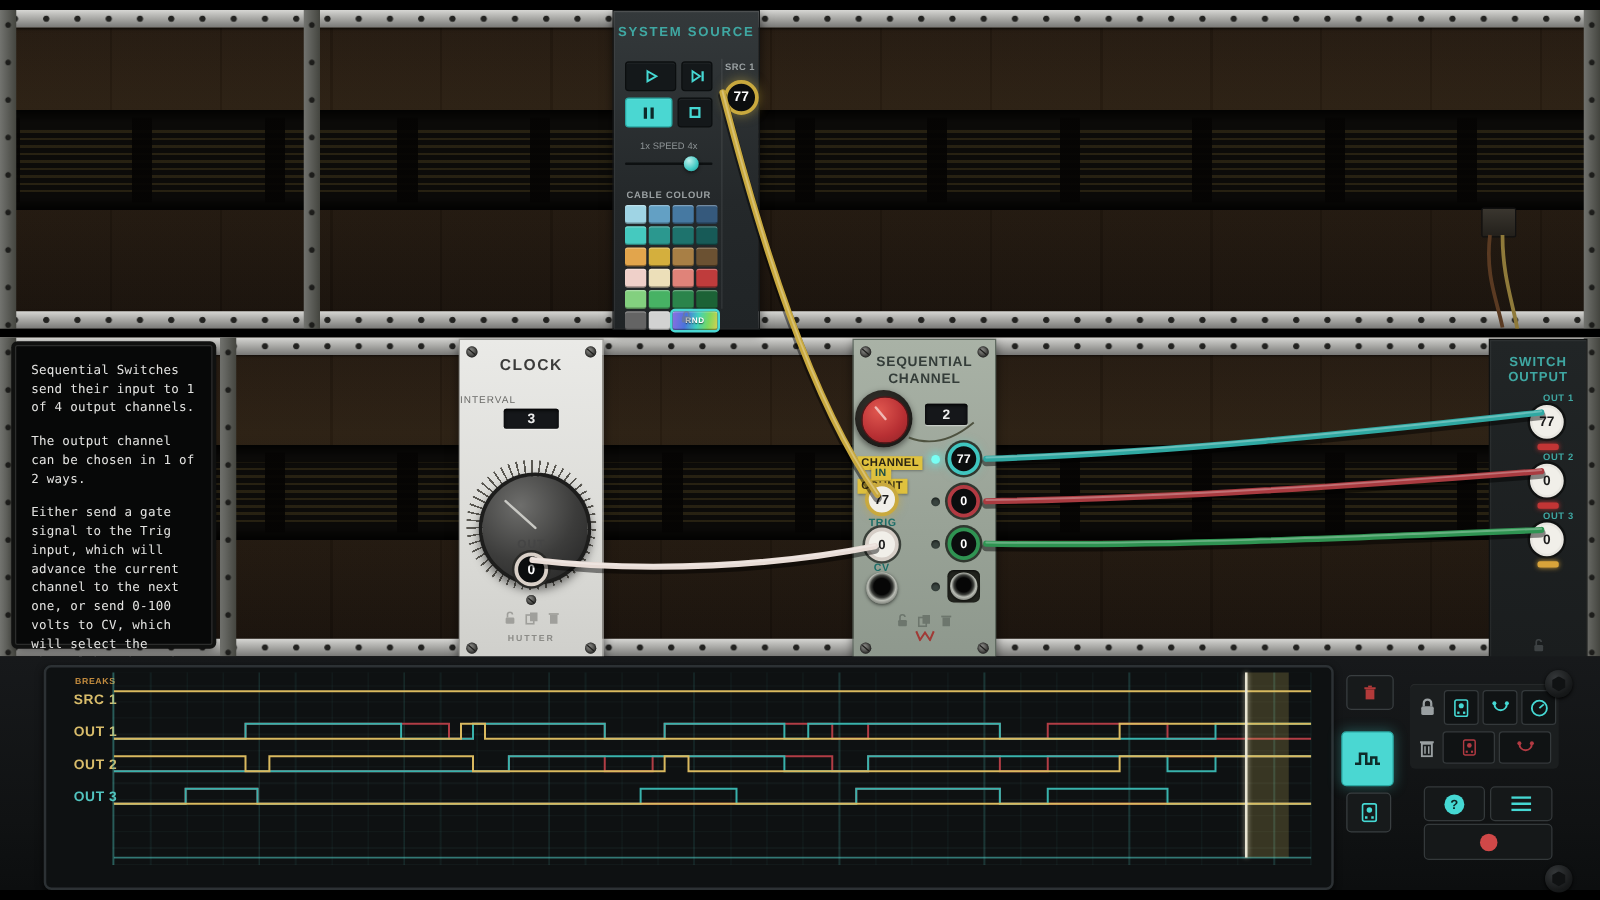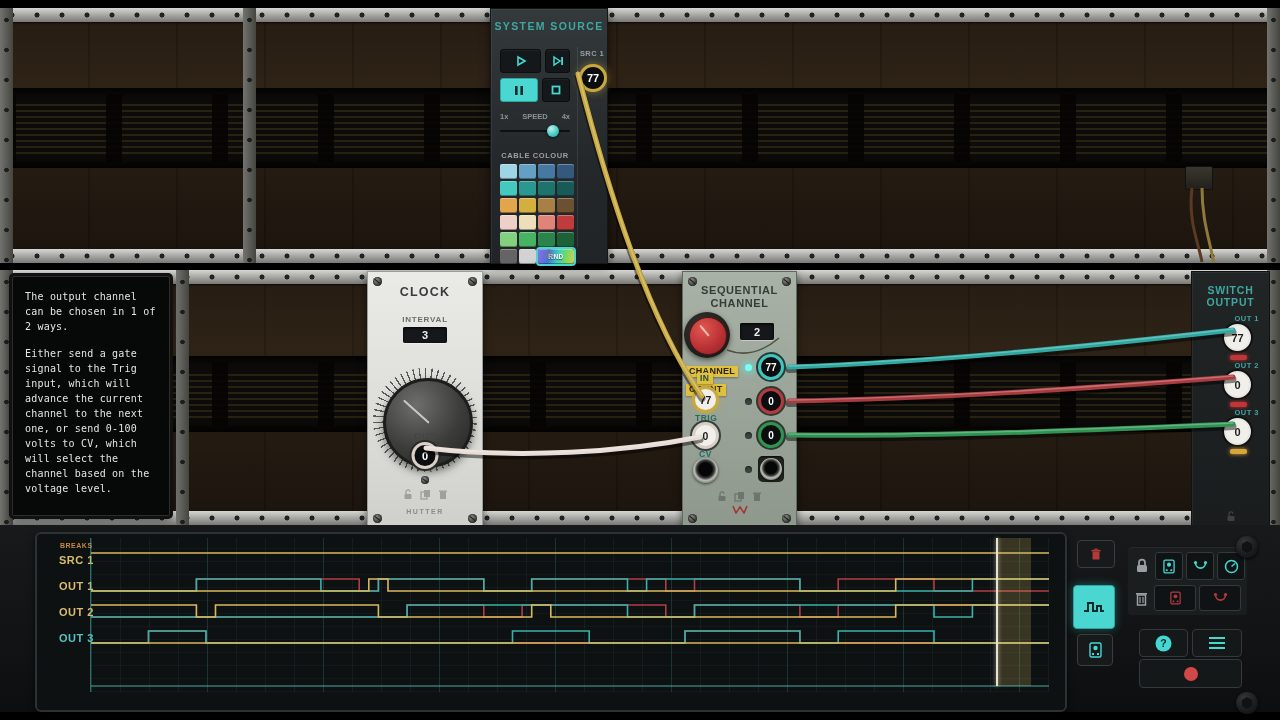--- a/index.html
+++ b/index.html
@@ -42,21 +42,21 @@
   
   #syssource{position:absolute;left:490px;top:8px;width:116px;height:254px;
     background:linear-gradient(180deg,#34393b,#24282a 60%,#202426);
     border:1px solid #141718;box-shadow:inset 1px 1px 0 rgba(255,255,255,.06),0 3px 8px rgba(0,0,0,.6);}
   #syssource .title{color:#3fa7a2;font-size:10.5px;font-weight:bold;letter-spacing:1.4px;text-align:center;margin-top:11px;}
   .ss-left{position:absolute;left:9px;top:40px;width:70px;}
   .btnrow{display:flex;gap:4px;margin-bottom:5px;}
   .ss-btn{height:22px;background:#14181a;border:1px solid #0b0e0f;border-radius:3px;
     display:flex;align-items:center;justify-content:center;box-shadow:inset 0 1px 0 rgba(255,255,255,.05);}
   .ss-btn.active{background:#4ad7d2;border-color:#2aa7a2;}
-  .speedrow{display:flex;justify-content:space-between;color:#8e9496;font-size:7.5px;font-weight:bold;margin:10px 0 4px;align-items:flex-end;}
+  .speedrow{display:flex;justify-content:space-between;color:#8e9496;font-size:7.5px;font-weight:normal;margin:10px 12px 4px;align-items:flex-end;}
   .slider{position:relative;height:12px;}
   .slider .track{position:absolute;left:0;right:0;top:5px;height:2px;background:#0d1011;border-radius:1px;}
   .slider .knob{position:absolute;top:0;width:12px;height:12px;border-radius:50%;
     background:radial-gradient(circle at 35% 30%,#bdf0ec,#3fc9c4 60%,#238f8b);box-shadow:0 1px 3px rgba(0,0,0,.6);}
   .cc-label{color:#9aa0a2;font-size:7.5px;font-weight:bold;letter-spacing:.6px;text-align:center;margin:14px 0 4px;}
   #swatch-grid{display:grid;grid-template-columns:repeat(4,17px);gap:2px;width:74px;}
   .swatch{height:15px;border-radius:2px;box-shadow:inset 0 1px 0 rgba(255,255,255,.3),inset 0 -1px 0 rgba(0,0,0,.35);}
   .swatch.rnd{grid-column:span 2;background:linear-gradient(100deg,#8f6fe0 0%,#4a73dc 30%,#3fd0bd 55%,#7ad95f 78%,#d9cf4e 100%);
     outline:2px solid #4ad7d2;display:flex;align-items:center;justify-content:center;
     color:#fff;font-size:6.5px;font-weight:bold;text-shadow:0 1px 1px rgba(0,0,0,.6);letter-spacing:.5px;}
@@ -67,21 +67,21 @@
     border:3px solid #c9a93e;box-shadow:0 0 9px rgba(201,169,62,.55);}
   .panel-foot-ic{position:absolute;bottom:4px;left:50%;transform:translateX(-50%);opacity:.55;}
   
   #clock{position:absolute;left:367px;top:271px;width:114px;height:256px;
     background:linear-gradient(180deg,#eaeae7,#d9d9d5 70%,#cfcfcb);
     border:1px solid #9d9d99;box-shadow:0 3px 8px rgba(0,0,0,.55);}
   .screw{position:absolute;width:9px;height:9px;border-radius:50%;
     background:radial-gradient(circle at 35% 30%,#8e8e8b,#4a4a47 60%,#333);box-shadow:inset 0 0 2px #000;}
   .screw:after{content:"";position:absolute;left:1px;right:1px;top:4px;height:1px;background:#1e1e1c;transform:rotate(40deg);}
   #clock .title{text-align:center;color:#3b3b3a;font-size:12.5px;font-weight:bold;letter-spacing:1.2px;margin-top:13px;}
-  #clock .int-lbl{text-align:center;color:#6b6b68;font-size:8px;font-weight:bold;letter-spacing:.8px;margin-top:16px;}
+  #clock .int-lbl{text-align:left;color:#6b6b68;font-size:8px;font-weight:normal;letter-spacing:.8px;margin-top:16px;}
   .display{background:#15171a;color:#ececec;font-size:11px;font-weight:bold;
     display:flex;align-items:center;justify-content:center;border-radius:2px;
     box-shadow:inset 0 1px 3px #000,0 1px 0 rgba(255,255,255,.4);}
   #clock .display{width:44px;height:16px;margin:3px auto 0;}
   .knobwrap{position:absolute;left:50%;transform:translateX(-50%);border-radius:50%;}
   #clock .knobwrap{top:96px;width:104px;height:104px;
     background:repeating-conic-gradient(#5a5852 0deg 1.6deg,rgba(0,0,0,0) 1.6deg 7.2deg);}
   .knob{position:absolute;border-radius:50%;}
   #clock .knob{left:10px;top:10px;width:84px;height:84px;border:3px solid #1d1d1c;
     background:radial-gradient(circle at 36% 28%,#6e6e6c,#3c3c3b 55%,#222);box-shadow:0 4px 8px rgba(0,0,0,.5);}
@@ -194,20 +194,21 @@
   <div class="wood"></div>
   <div class="pcb" style="top:86px;height:76px;"></div>
   <div class="rail t"></div>
   <div class="rail b"></div>
   <div class="vrail" style="left:0;top:0;bottom:0;"></div>
   <div class="vrail" style="left:176px;top:0;bottom:0;"></div>
   <div class="vrail" style="left:1267px;top:0;bottom:0;"></div>
 </div>
 
 <div class="info-panel" id="info2" style="left:12px;top:276px;width:158px;height:240px;">
+  <p>Sequential Switches send their input to 1 of 4 output channels.</p>
   <p>The output channel can be chosen in 1 of 2 ways.</p>
   <p>Either send a gate signal to the Trig input, which will advance the current channel to the next one, or send 0-100 volts to CV, which will select the channel based on the voltage level.</p>
 </div>
 
 <div id="syssource">
   <div class="title">SYSTEM SOURCE</div>
   <div class="ss-left">
     <div class="btnrow">
       <div class="ss-btn" style="width:42px;">
         <svg width="12" height="12" viewBox="0 0 12 12">

